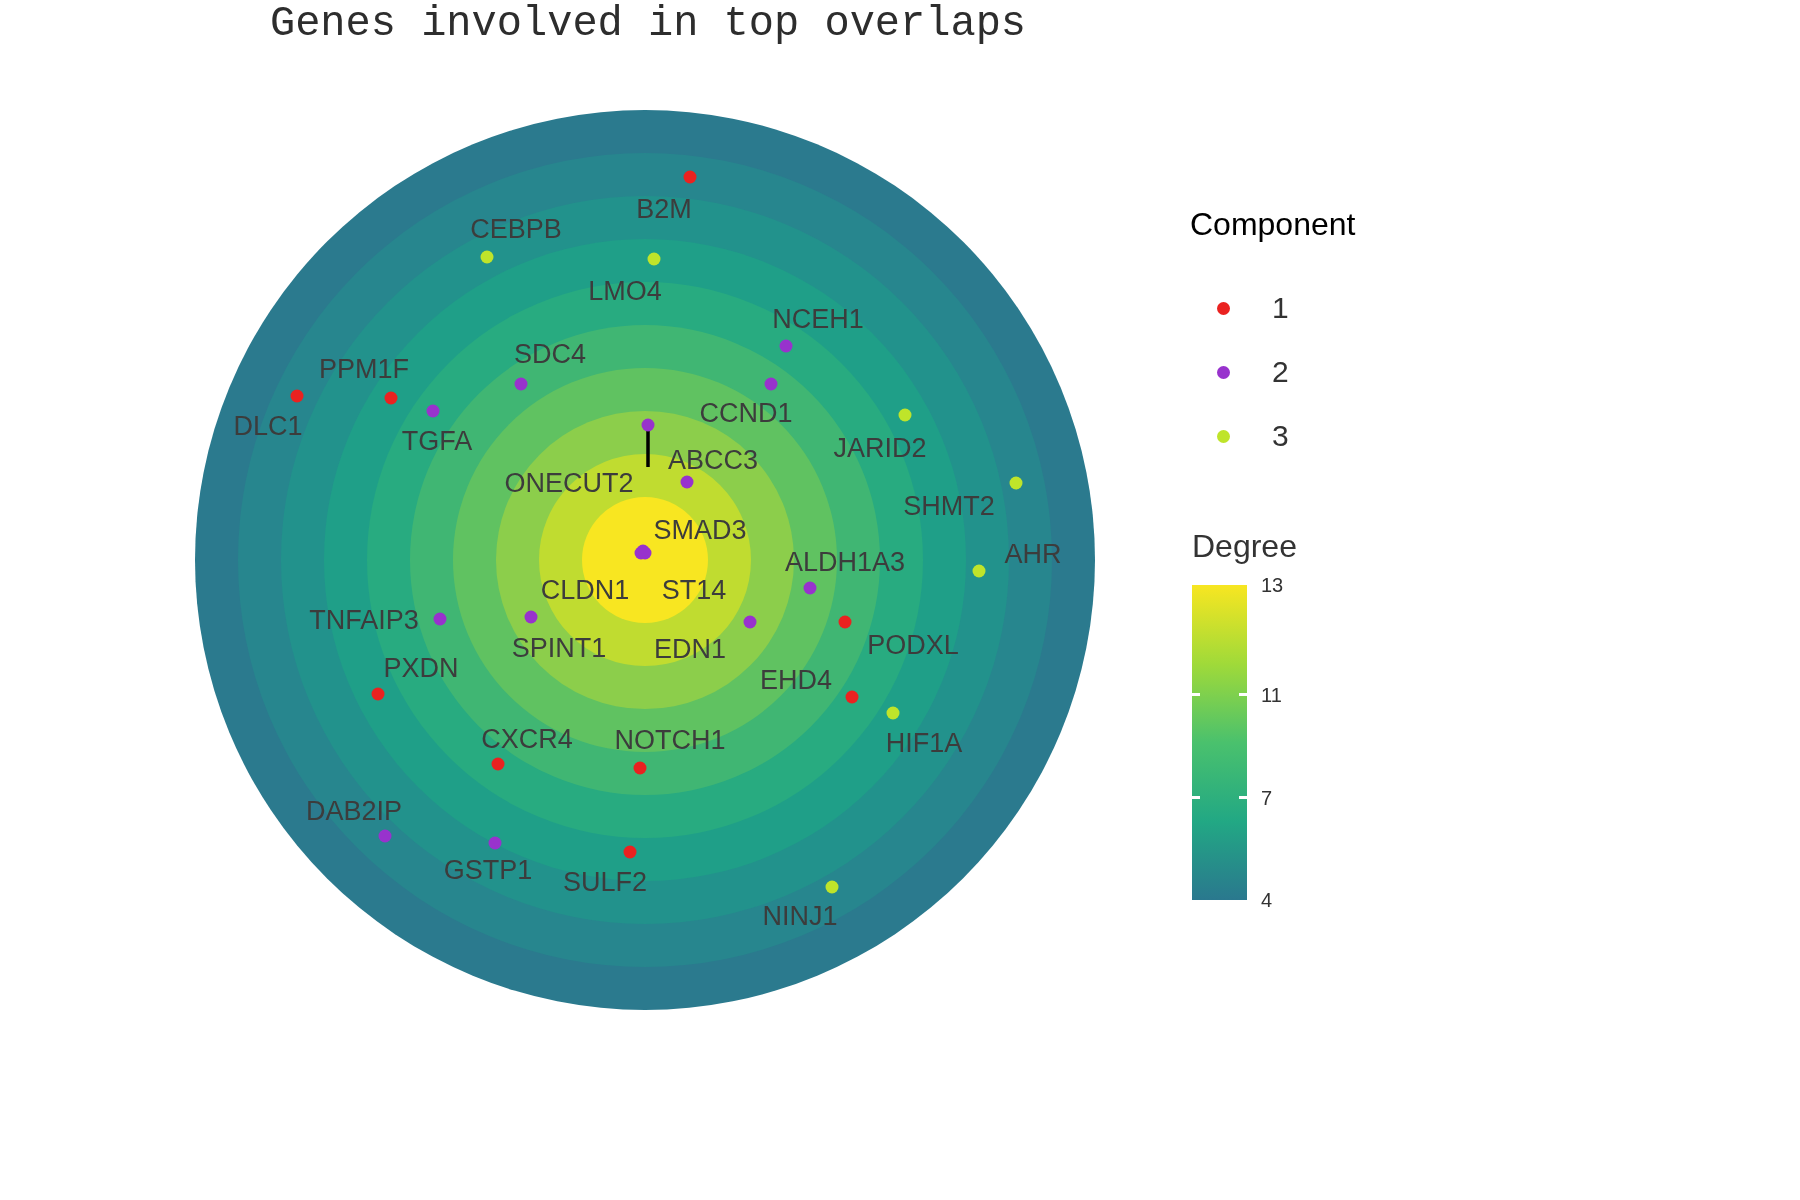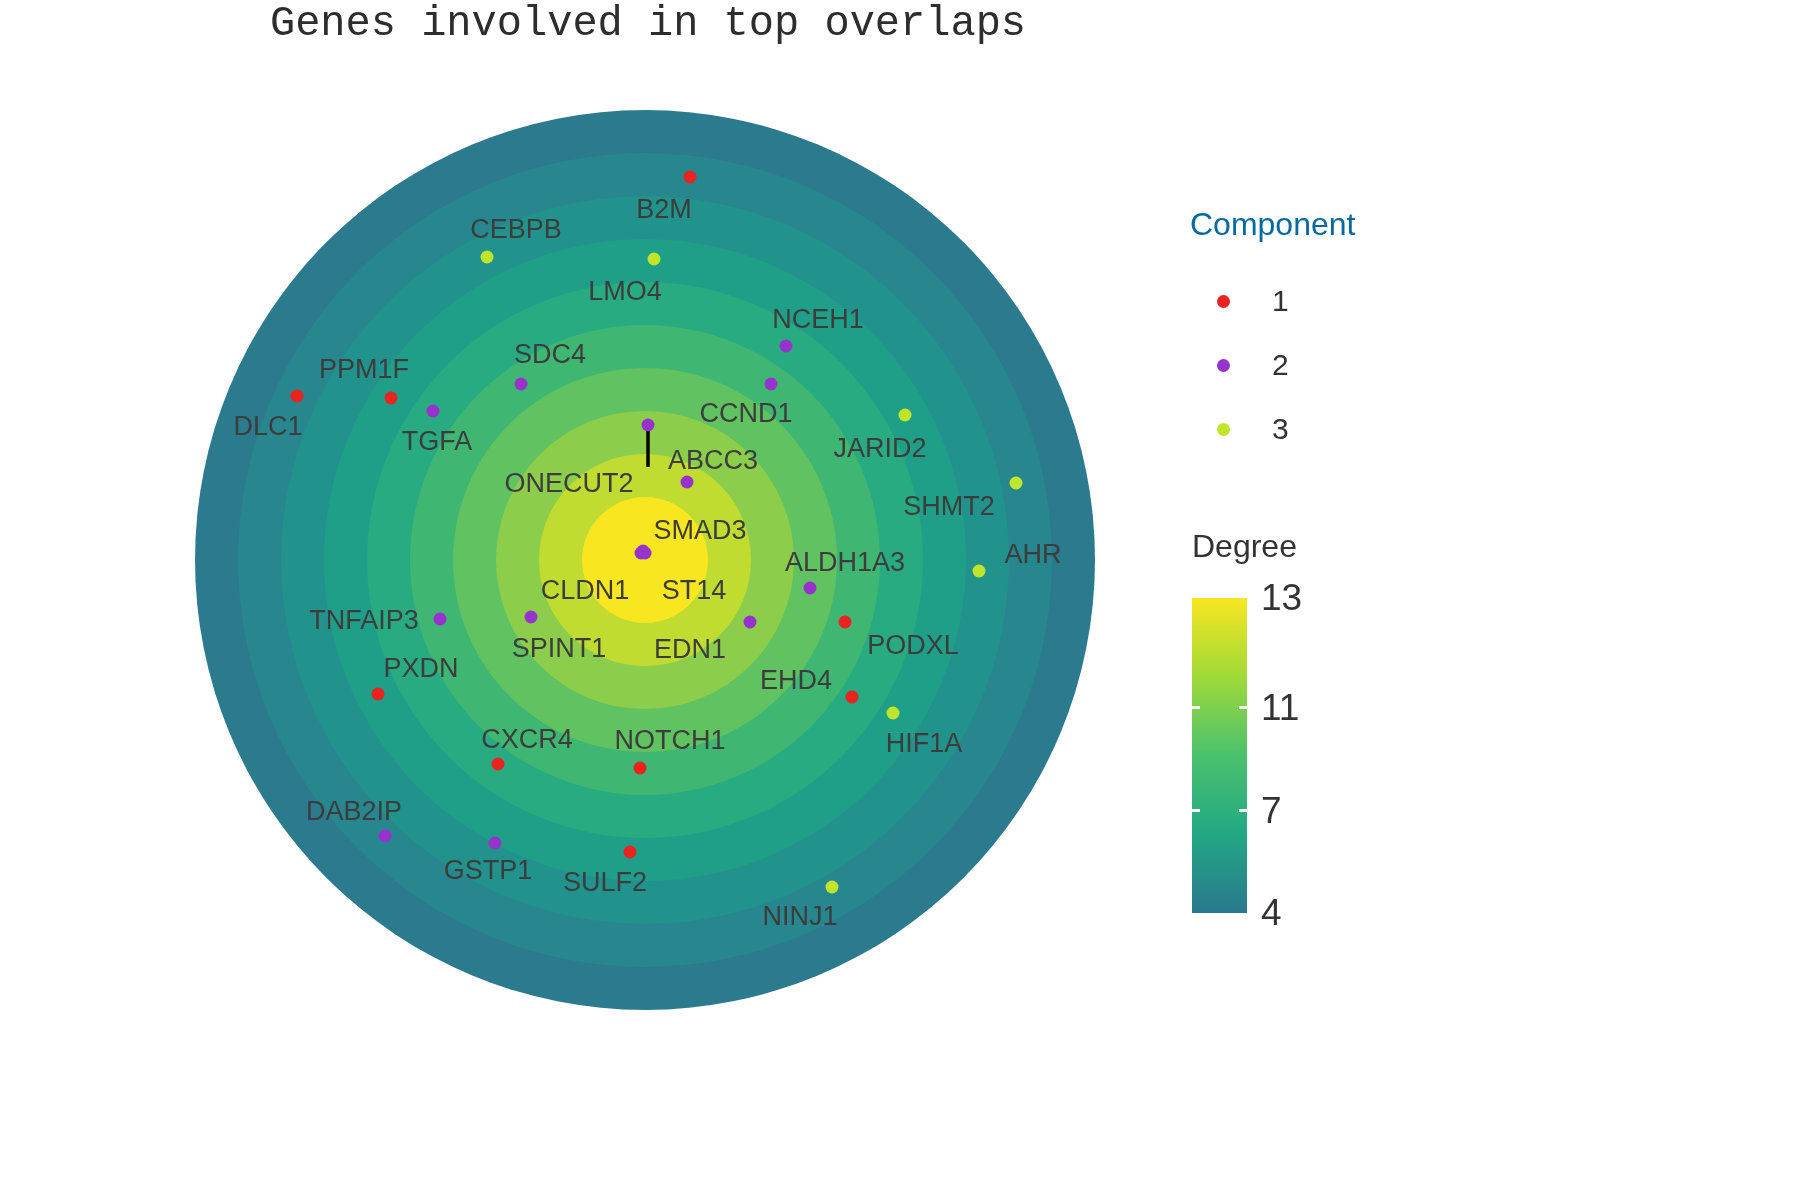--- a/index.html
+++ b/index.html
@@ -21,43 +21,43 @@
     font-family:Liberation Mono, monospace;
   }
   #plot-svg { position:absolute; left:0; top:0; }
   #plot-svg text {
     font-family:"Liberation Sans", sans-serif;
   }
   .legend {
     position:absolute; left:1190px; top:206px; width:240px;
   }
   .legend-title {
-    font-size:32px; line-height:36px; color:#0369a1; margin-bottom:27px;
+    font-size:32px; line-height:36px; color:#000000; margin-bottom:34px;
   }
   .legend-item {
     display:flex; align-items:center; height:64px; padding-left:27px;
   }
   .legend-dot {
     width:13px; height:13px; border-radius:50%; margin-right:42px; flex:0 0 auto;
   }
   .legend-label {
     font-size:30px; color:#333333;
   }
   .colorbar {
     position:absolute; left:1192px; top:528px;
   }
   .cb-title {
-    font-size:32px; line-height:36px; color:#333333; margin-bottom:34px;
+    font-size:32px; line-height:36px; color:#333333; margin-bottom:21px;
   }
   .cb-wrap { position:relative; }
   .cb-bar { width:55px; height:315px; position:relative; }
   .cb-ticks { position:absolute; left:0; top:0; width:100%; height:100%; }
   .cb-tick-label {
     position:absolute; left:69px; transform:translateY(-50%);
-    font-size:37px; color:#333333; white-space:nowrap;
+    font-size:20px; color:#333333; white-space:nowrap;
   }
   .cb-mark {
     position:absolute; width:8px; height:3px; background:#ffffff;
   }
 </style>
 </head>
 <body>
 
 <div class="canvas">
 

